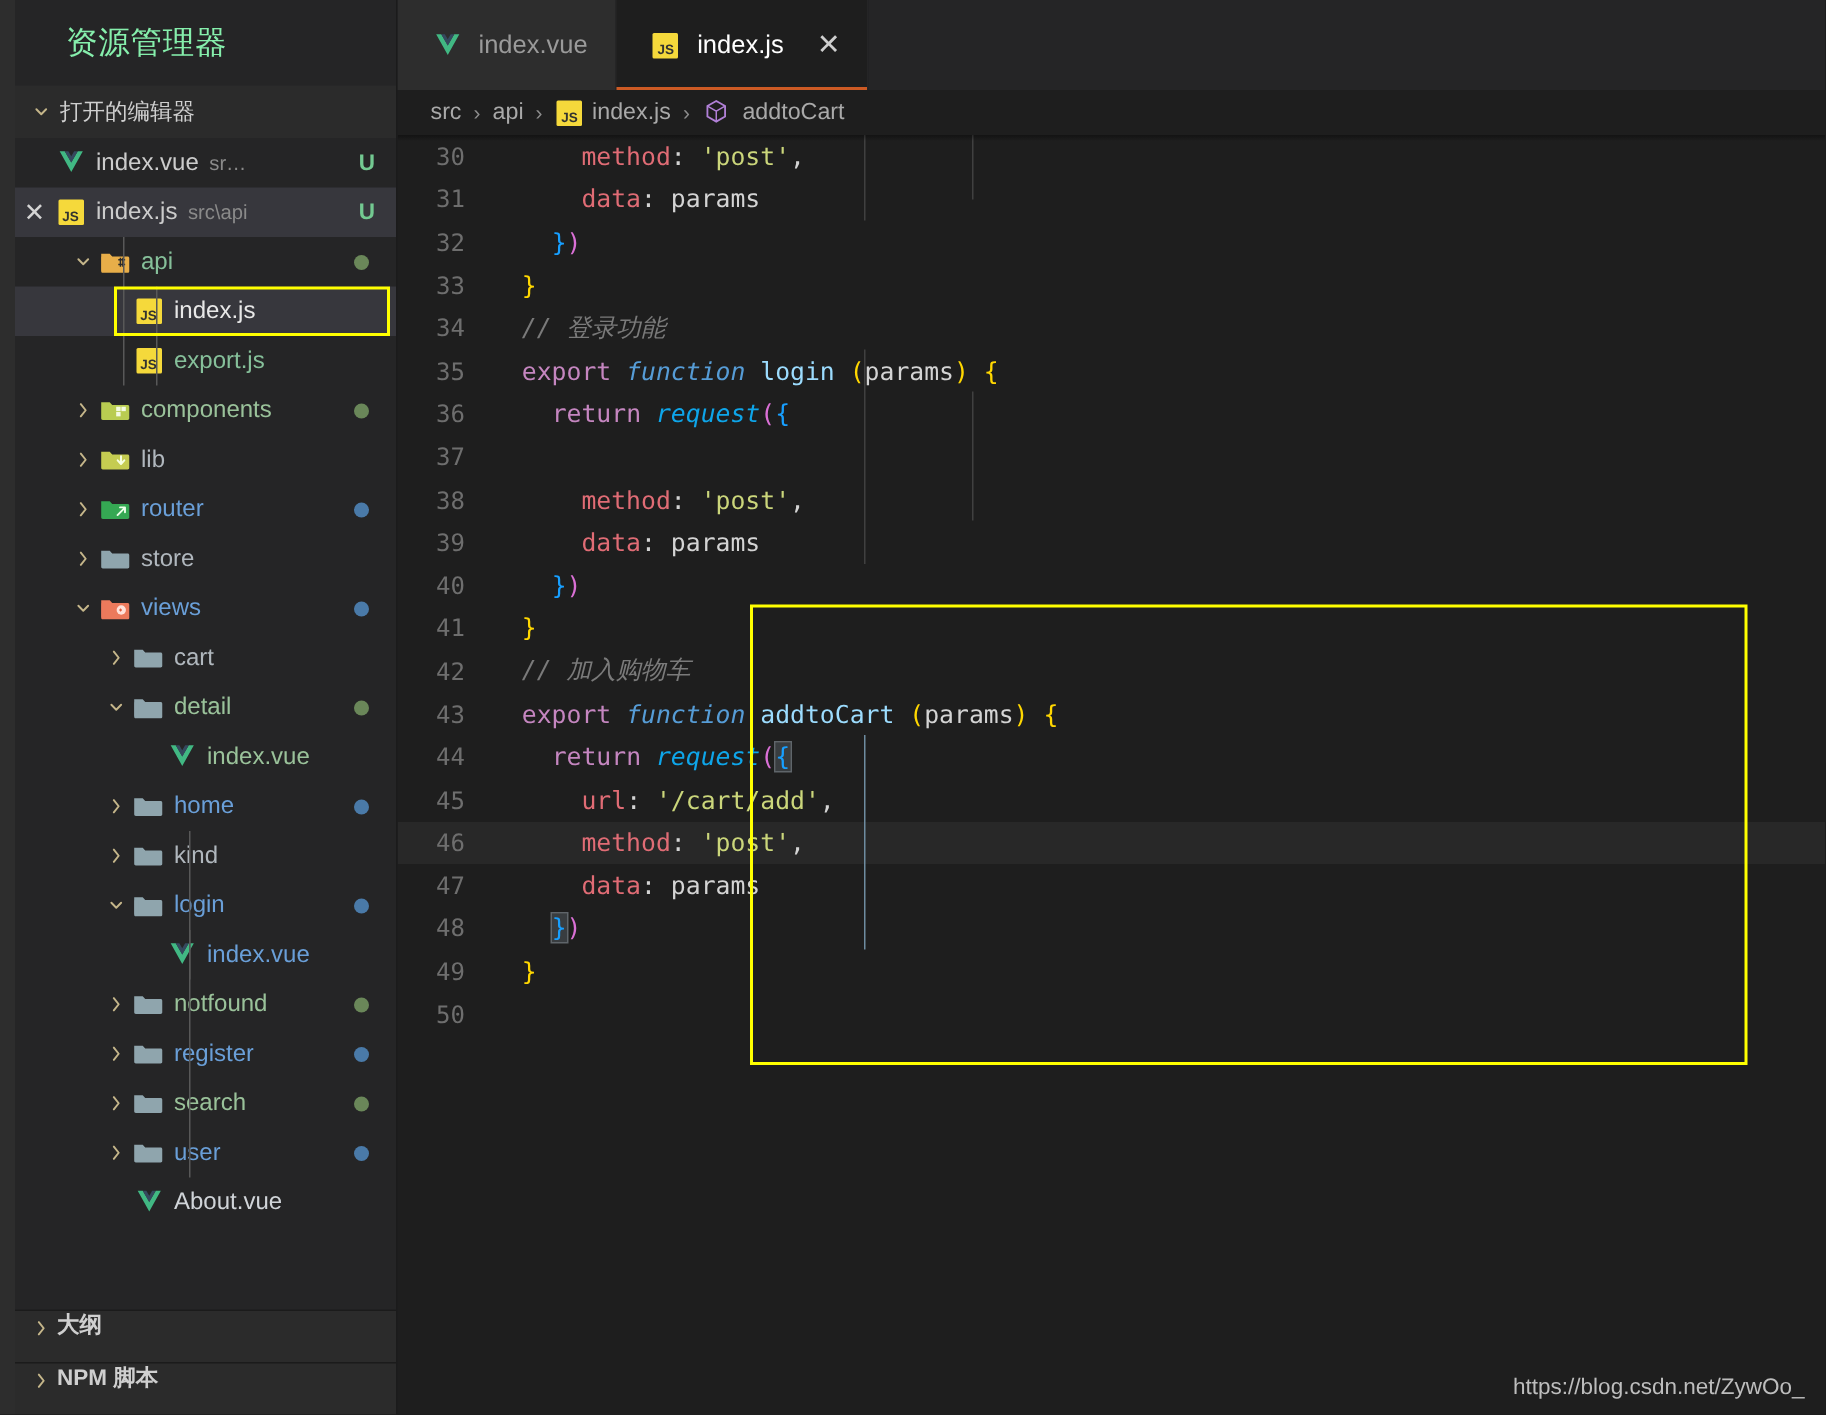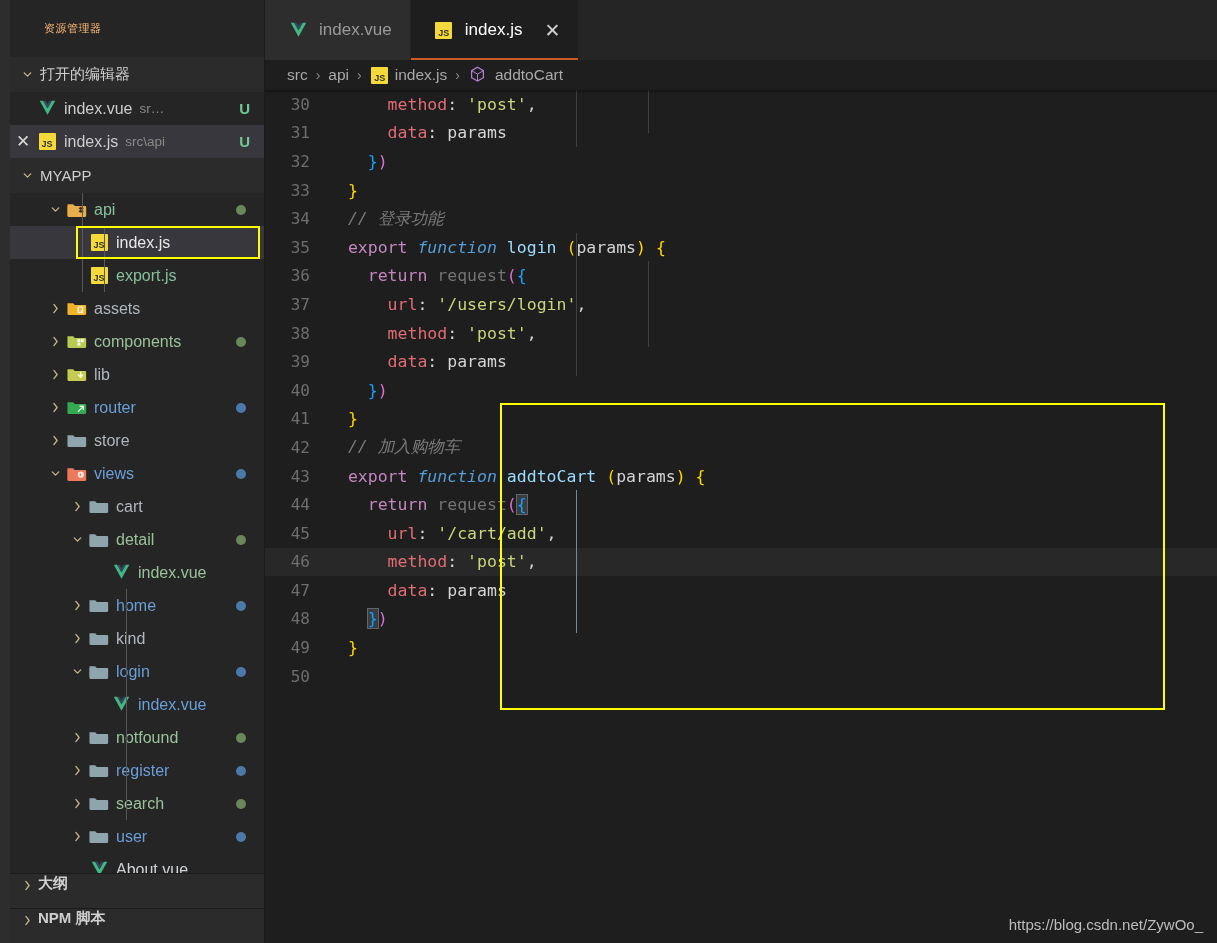--- a/index.html
+++ b/index.html
@@ -23,22 +23,22 @@
     width: 255px; height: 943px;
     background: #252526;
     flex: 0 0 255px;
     position: relative;
     overflow: hidden;
     border-right: 1px solid #1b1b1b;
   }
   .sb-title {
     height: 57px; line-height: 57px;
     padding-left: 34px;
-    color: #fdba74;
-    font-size: 11px;
+    color: #86efac;
+    font-size: 21px;
     letter-spacing: .5px;
   }
   .section-header {
     height: 35px;
     display: flex; align-items: center;
     padding-left: 6px;
     color: #cfcfcf;
     font-size: 15px;
     font-weight: normal;
     background: #252526;
@@ -187,21 +187,21 @@
 
   
   .t-kw       { color: #c586c0; }
   .t-storage  { color: #569cd6; font-style: italic; }
   .t-fn       { color: #9cdcfe; }
   .t-prop     { color: #e06c75; }
   .t-str      { color: #cbd67b; }
   .t-var      { color: #d4d4d4; }
   .t-cmt      { color: #7a7a7a; font-style: italic; }
   .t-ret      { color: #c586c0; }
-  .t-call     { color: #737373; }
+  .t-call     { color: #0ea5e9; font-style: italic; }
   .p-y        { color: #ffd700; }
   .p-p        { color: #da70d6; }
   .p-b        { color: #179fff; }
   .bracket-match {
     background: rgba(110,120,130,.35);
     outline: 1px solid rgba(150,160,170,.55);
   }
 
   .ind-guide-code {
     position: absolute; width: 1px; background: #404040; top: 0; bottom: 0;
@@ -259,28 +259,20 @@
           <span class="closeicon">✕</span>
           <span class="ficon">
             <span class="js-badge">JS</span>
           </span>
           <span class="name">index.js</span>
           <span class="desc">src\api</span>
           <span class="badge" style="color:#73c991">U</span>
         </div>
       </div>
 
-    <div class="section-header shaded">
-      <span class="twisty">
-        <svg width="13" height="13" viewBox="0 0 16 16">
-            <path d="M4 6l4 4 4-4" stroke="#c5b68a" stroke-width="1.6" fill="none" stroke-linecap="round" stroke-linejoin="round"></path>
-          </svg>
-      </span>
-      <span class="label">MYAPP</span>
-    </div>
 
     <div class="tree" id="file-tree">
         <div class="row" style="padding-left: 34px; position: relative;">
           <span class="twisty">
             <svg width="13" height="13" viewBox="0 0 16 16">
               <path d="M4 6l4 4 4-4" stroke="#c5b68a" stroke-width="1.6" fill="none" stroke-linecap="round" stroke-linejoin="round"></path>
             </svg>
           </span>
           <span class="ficon">
             <svg width="22" height="20" viewBox="0 0 24 21">
@@ -301,35 +293,20 @@
           <span class="badge" style="color:#b8c6c6"></span>
           <div class="annot" style="left: 66px; top: 0px; right: 4px; height: 33px;"></div>
         </div>
         <div class="row" style="padding-left: 56px; position: relative;">
           <span class="twisty"></span>
           <span class="ficon">
             <span class="js-badge">JS</span>
           </span>
           <span class="name" style="color:#86c09a">export.js</span>
           <span class="badge" style="color:#73c991"></span>
-        </div>
-        <div class="row" style="padding-left: 34px; position: relative;">
-          <span class="twisty">
-            <svg width="13" height="13" viewBox="0 0 16 16">
-              <path d="M6 3l4 5-4 5" stroke="#c5b68a" stroke-width="1.6" fill="none" stroke-linecap="round" stroke-linejoin="round"></path>
-            </svg>
-          </span>
-          <span class="ficon">
-            <svg width="22" height="20" viewBox="0 0 24 21">
-              <path d="M1.6 4.2h6.2l1.8 2h11.2c.7 0 1.2.5 1.2 1.2v8.4c0 .7-.5 1.2-1.2 1.2H2.8c-.7 0-1.2-.5-1.2-1.2z" fill="#f0b429"></path>
-              <rect x="12.5" y="7.5" width="6.5" height="7.5" rx="1" fill="#fff7dd" opacity=".85"></rect>
-              <path d="M14 9.6h3.4M14 11.2h3.4M14 12.8h2.2" stroke="#e0a21e" stroke-width="1"></path>
-            </svg>
-          </span>
-          <span class="name" style="color:#b0b7bd">assets</span>
         </div>
         <div class="row" style="padding-left: 34px; position: relative;">
           <span class="twisty">
             <svg width="13" height="13" viewBox="0 0 16 16">
               <path d="M6 3l4 5-4 5" stroke="#c5b68a" stroke-width="1.6" fill="none" stroke-linecap="round" stroke-linejoin="round"></path>
             </svg>
           </span>
           <span class="ficon">
             <svg width="22" height="20" viewBox="0 0 24 21">
               <path d="M1.6 4.2h6.2l1.8 2h11.2c.7 0 1.2.5 1.2 1.2v8.4c0 .7-.5 1.2-1.2 1.2H2.8c-.7 0-1.2-.5-1.2-1.2z" fill="#b9cc51"></path>
@@ -626,21 +603,21 @@
     <div class="code-wrap">
       <div class="scroll-shadow"></div>
       <div id="code-lines">
           <div class="line"><span class="lnum">30</span><span class="ltext"><span>      </span><span class="t-prop">method</span><span class="t-var">: </span><span class="t-str">'post'</span><span class="t-var">,</span></span></div>
           <div class="line"><span class="lnum">31</span><span class="ltext"><span>      </span><span class="t-prop">data</span><span class="t-var">: </span><span class="t-var">params</span></span></div>
           <div class="line"><span class="lnum">32</span><span class="ltext"><span>    </span><span class="p-b">}</span><span class="p-p">)</span></span></div>
           <div class="line"><span class="lnum">33</span><span class="ltext"><span>  </span><span class="p-y">}</span></span></div>
           <div class="line"><span class="lnum">34</span><span class="ltext"><span>  </span><span class="t-cmt">// 登录功能</span></span></div>
           <div class="line"><span class="lnum">35</span><span class="ltext"><span>  </span><span class="t-kw">export</span><span> </span><span class="t-storage">function</span><span> </span><span class="t-fn">login</span><span> </span><span class="p-y">(</span><span class="t-var">params</span><span class="p-y">)</span><span> </span><span class="p-y">{</span></span></div>
           <div class="line"><span class="lnum">36</span><span class="ltext"><span>    </span><span class="t-ret">return</span><span> </span><span class="t-call">request</span><span class="p-p">(</span><span class="p-b">{</span></span></div>
-          <div class="line"><span class="lnum">37</span><span class="ltext"><span>      </span><span class="t-prop">url</span><span class="t-var">: </span><span class="t-str">'/users/login'</span><span class="t-var">,</span></span></div>
+          <div class="line"><span class="lnum">37</span></div>
           <div class="line"><span class="lnum">38</span><span class="ltext"><span>      </span><span class="t-prop">method</span><span class="t-var">: </span><span class="t-str">'post'</span><span class="t-var">,</span></span></div>
           <div class="line"><span class="lnum">39</span><span class="ltext"><span>      </span><span class="t-prop">data</span><span class="t-var">: </span><span class="t-var">params</span></span></div>
           <div class="line"><span class="lnum">40</span><span class="ltext"><span>    </span><span class="p-b">}</span><span class="p-p">)</span></span></div>
           <div class="line"><span class="lnum">41</span><span class="ltext"><span>  </span><span class="p-y">}</span></span></div>
           <div class="line"><span class="lnum">42</span><span class="ltext"><span>  </span><span class="t-cmt">// 加入购物车</span></span></div>
           <div class="line"><span class="lnum">43</span><span class="ltext"><span>  </span><span class="t-kw">export</span><span> </span><span class="t-storage">function</span><span> </span><span class="t-fn">addtoCart</span><span> </span><span class="p-y">(</span><span class="t-var">params</span><span class="p-y">)</span><span> </span><span class="p-y">{</span></span></div>
           <div class="line"><span class="lnum">44</span><span class="ltext"><span>    </span><span class="t-ret">return</span><span> </span><span class="t-call">request</span><span class="p-p">(</span><span class="p-b bracket-match">{</span></span></div>
           <div class="line"><span class="lnum">45</span><span class="ltext"><span>      </span><span class="t-prop">url</span><span class="t-var">: </span><span class="t-str">'/cart/add'</span><span class="t-var">,</span></span></div>
           <div class="line current"><span class="lnum">46</span><span class="ltext"><span>      </span><span class="t-prop">method</span><span class="t-var">: </span><span class="t-str">'post'</span><span class="t-var">,</span></span></div>
           <div class="line"><span class="lnum">47</span><span class="ltext"><span>      </span><span class="t-prop">data</span><span class="t-var">: </span><span class="t-var">params</span></span></div>

